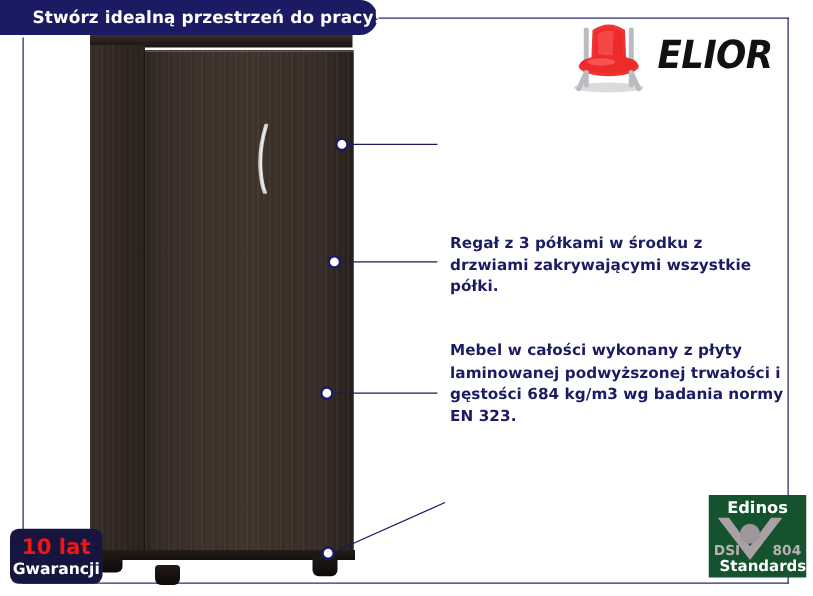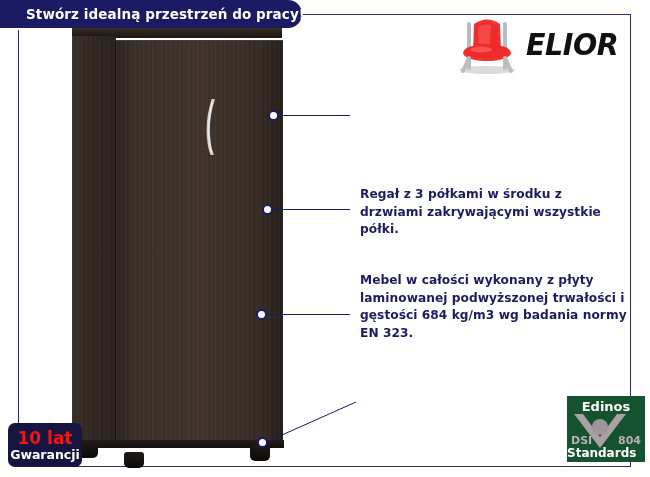--- a/index.html
+++ b/index.html
@@ -283,21 +283,21 @@
     top: 38px;
     color: #b9b0b3;
     font-size: 11px;
     font-weight: bold;
   }
   .ed-standards {
     position: absolute;
     left: 0;
     bottom: 2px;
     width: 100%;
-    text-align: left;
+    text-align: right;
     color: #ffffff;
     font-size: 12px;
     font-weight: bold;
   }
 </style>
 </head>
 <body>
 
 <div id="page">
 

